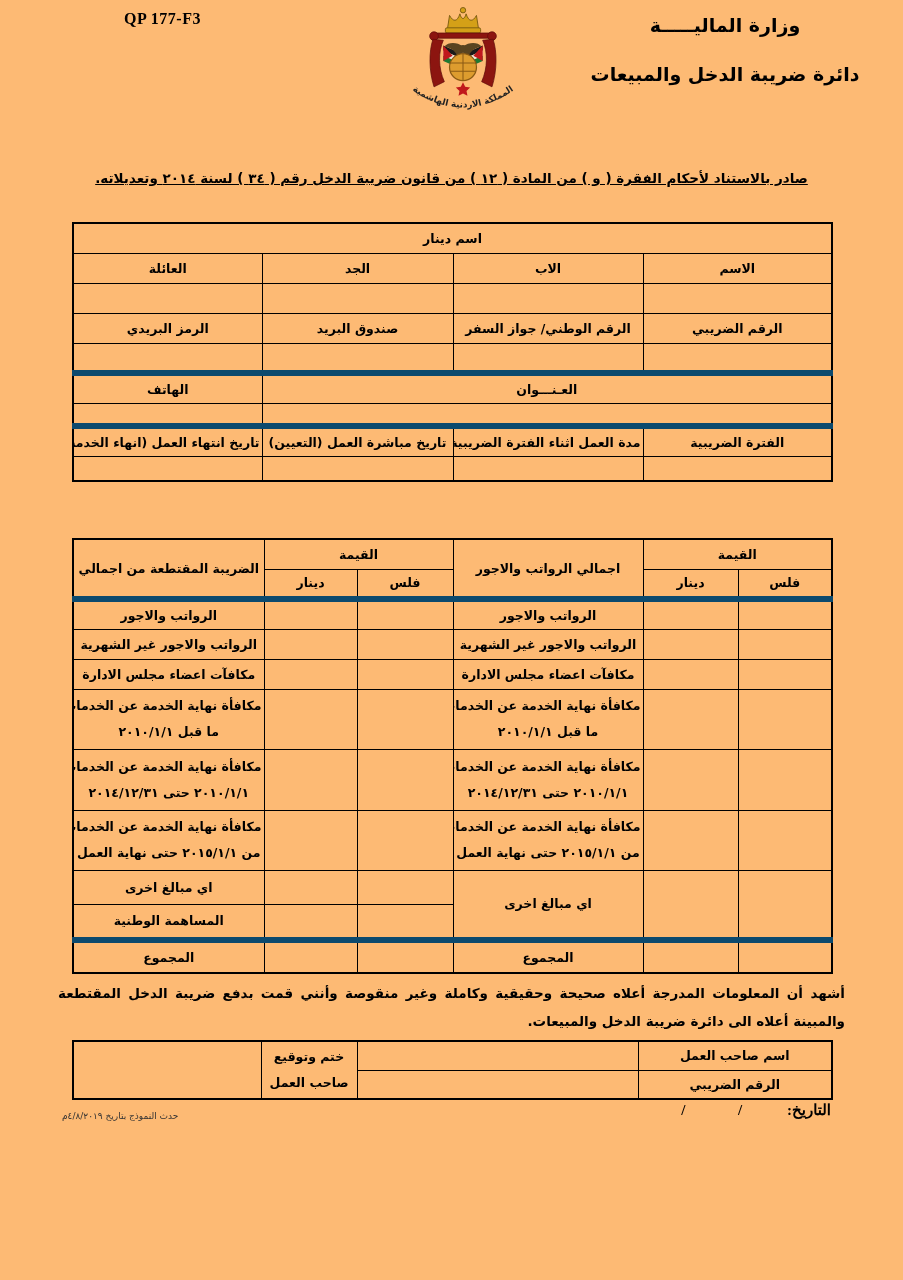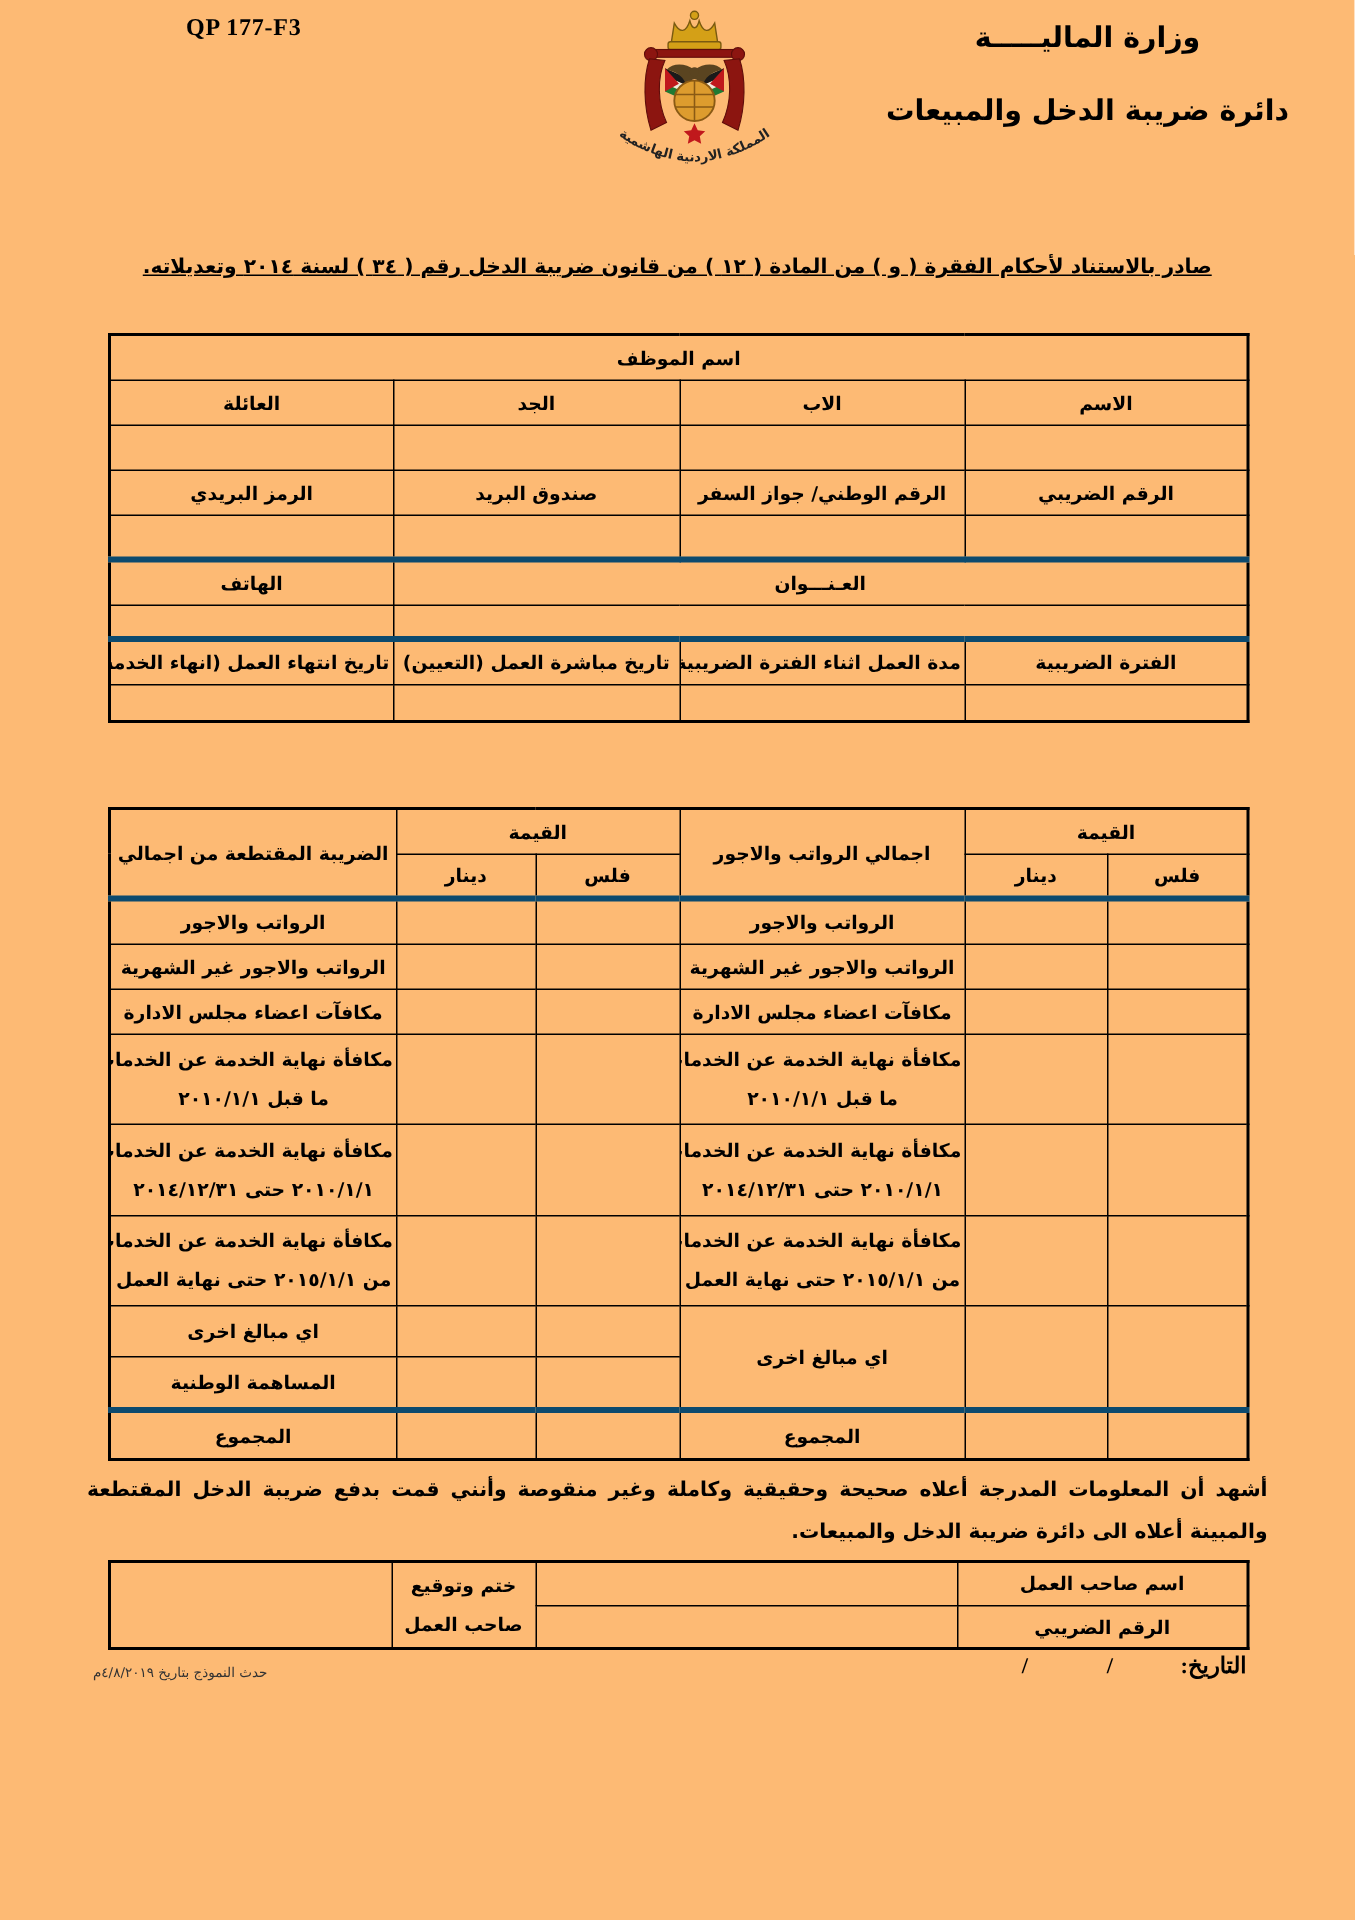--- a/index.html
+++ b/index.html
@@ -31,21 +31,21 @@
     border-collapse:collapse; table-layout:fixed; border:2px solid #000;
   }
   th, td {
     border:1px solid #000; font-size:12.5px; font-weight:bold; text-align:center;
     vertical-align:middle; padding:0 2px; overflow:hidden; white-space:nowrap;
   }
   .t1 { top:222px; } .t2 { top:538px; } .t3 { top:1040px; }
   tr.h23{height:23px} tr.h25{height:25px} tr.h28{height:28px}
   tr.h29{height:29px} tr.h30{height:30px} tr.h33{height:33px} tr.h34{height:34px}
   tr.h36{height:36px} tr.h60{height:60px} tr.h61{height:61px}
-  tr.thick-top th, tr.thick-top td { border-top:4px solid #0c4a6e; }
+  tr.thick-top th, tr.thick-top td { border-top:6px solid #0c4a6e; }
   .two-line span { display:block; line-height:26px; }
   .sig-cell span { display:block; line-height:26px; }
   .decl {
     position:absolute; top:979px; right:58px; width:787px; direction:rtl;
     text-align:justify; font-size:13.5px; font-weight:bold; line-height:28px;
   }
   .date-line {
     position:absolute; top:1101px; right:72px; direction:rtl;
     font-size:15px; font-weight:bold; white-space:pre;font-family:Liberation Serif, serif;
   }
@@ -117,21 +117,21 @@
 
   <table class="t1">
     <colgroup>
         <col style="width:189px">
         <col style="width:190px">
         <col style="width:191px">
         <col style="width:189px">
       </colgroup>
     <tbody>
     <tr class="h30">
-          <th colspan="4">اسم الموظف</th>
+          <th colspan="4">اسم دينار</th>
         </tr>
     <tr class="h30">
       <th>الاسم</th>
       <th>الاب</th>
       <th>الجد</th>
       <th>العائلة</th>
     </tr>
     <tr class="h30">
       <td></td>
       <td></td>

